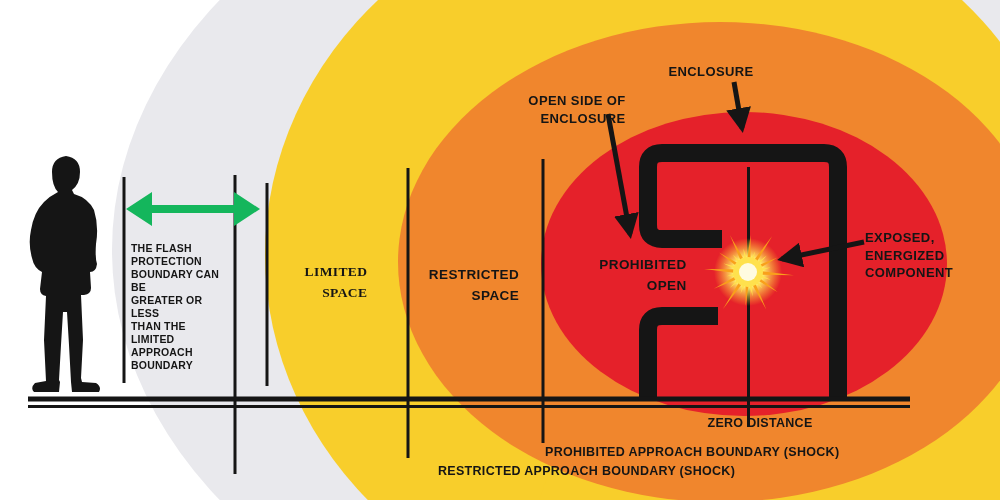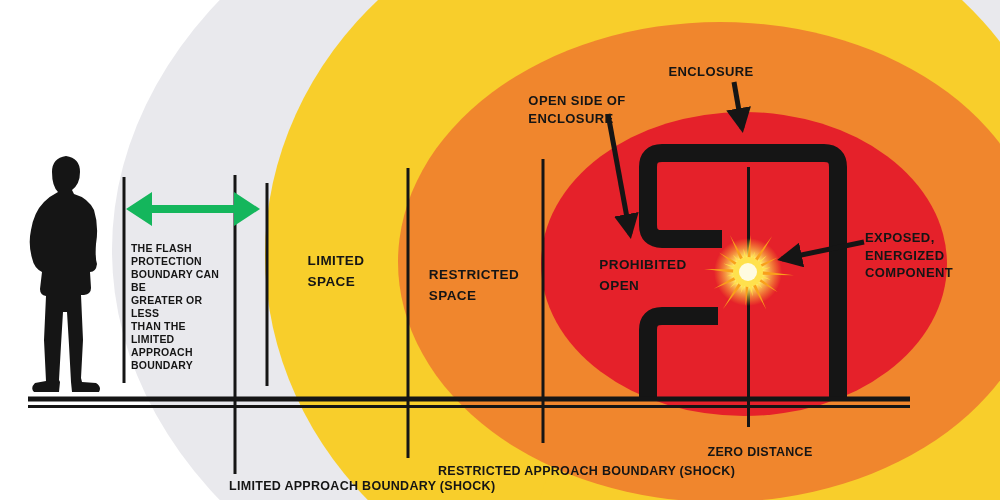--- a/index.html
+++ b/index.html
@@ -5,21 +5,21 @@
   html,body{margin:0;padding:0;background:#fff;}
   #stage{
     position:relative;width:1000px;height:500px;overflow:hidden;
     background:#fff;font-family:"Liberation Sans",sans-serif;
   }
   #stage svg{position:absolute;left:0;top:0;}
   .lbl{
     position:absolute;font-weight:bold;color:#151515;
     white-space:pre-line;letter-spacing:.4px;
   }
-  .lbl.center{text-align:left;transform:translateX(-50%);}
+  .lbl.center{text-align:right;transform:translateX(-50%);}
   .space-lbl{font-size:13.5px;line-height:21px;}
   .callout{font-size:13px;line-height:17.5px;}
   .note{font-size:10.5px;line-height:13px;letter-spacing:.2px;width:92px;}
   .bound{font-size:12.5px;letter-spacing:.3px;white-space:nowrap;}
 </style>
 </head>
 <body>
 
 <div id="stage">
 
@@ -110,21 +110,21 @@
       L 91 288 Q 91 294 84 295 L 81 295
       L 83 340 L 81 378 L 82 382
       L 96 383 Q 102 387 99 392 L 72 392 L 71 382
       L 69 345 L 67 312 L 63 312 L 61 345 L 59 380
       L 60 382 L 59 392 L 34 392 Q 30 388 35 383 L 46 381
       L 44 340 L 46 296 Q 40 295 40 289 L 42 272
       Q 34 268 32 258 Q 28 244 31 230 Q 34 212 44 202
       Q 50 196 58 192 Q 52 186 52 172 Q 52 158 66 156 Z"></path>
   </svg>
 
-  <div class="lbl center space-lbl" style="left:336px;top:250px;">LIMITED
+  <div class="lbl center space-lbl" style="left:336px;top:261px;font-family:Liberation Serif, serif;">LIMITED
 SPACE</div>
   <div class="lbl center space-lbl" style="left:474px;top:264px;">RESTRICTED
 SPACE</div>
   <div class="lbl center space-lbl" style="left:643px;top:254px;">PROHIBITED
 OPEN</div>
 
   <div class="lbl center callout" style="left:711px;top:63px;">ENCLOSURE</div>
   <div class="lbl center callout" style="left:562px;top:92px;margin-left:15px;">OPEN SIDE OF
 ENCLOSURE</div>
   <div class="lbl note" style="left:131px;top:242px;">THE FLASH
@@ -132,16 +132,16 @@
 BOUNDARY CAN BE
 GREATER OR LESS
 THAN THE LIMITED
 APPROACH
 BOUNDARY</div>
 
   <div class="lbl callout" style="left:865px;top:229px;">EXPOSED,
 ENERGIZED
 COMPONENT</div>
 
-  <div class="lbl center bound" style="left:760px;top:445px;">ZERO DISTANCE</div>
+  <div class="lbl center bound" style="left:760px;top:416px;">ZERO DISTANCE</div>
+  <div class="lbl bound" style="left:545px;top:445px;">PROHIBITED APPROACH BOUNDARY (SHOCK)</div>
   <div class="lbl bound" style="left:402px;top:464px;padding-left:36px;">RESTRICTED APPROACH BOUNDARY (SHOCK)</div>
-  <div class="lbl bound" style="left:229px;top:479px;">LIMITED APPROACH BOUNDARY (SHOCK)</div>
 </div>
 
 </body></html>

